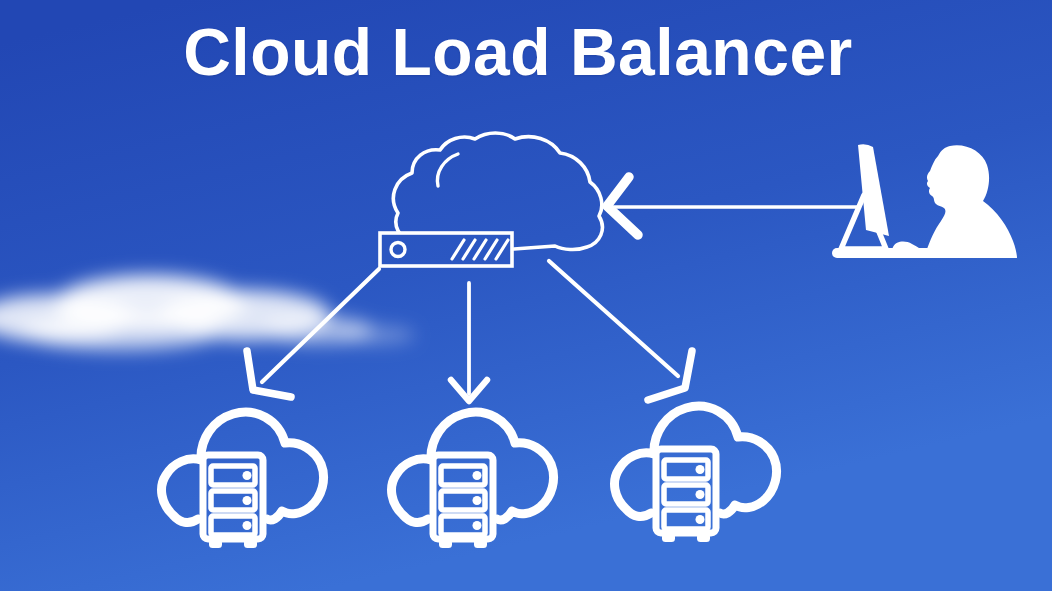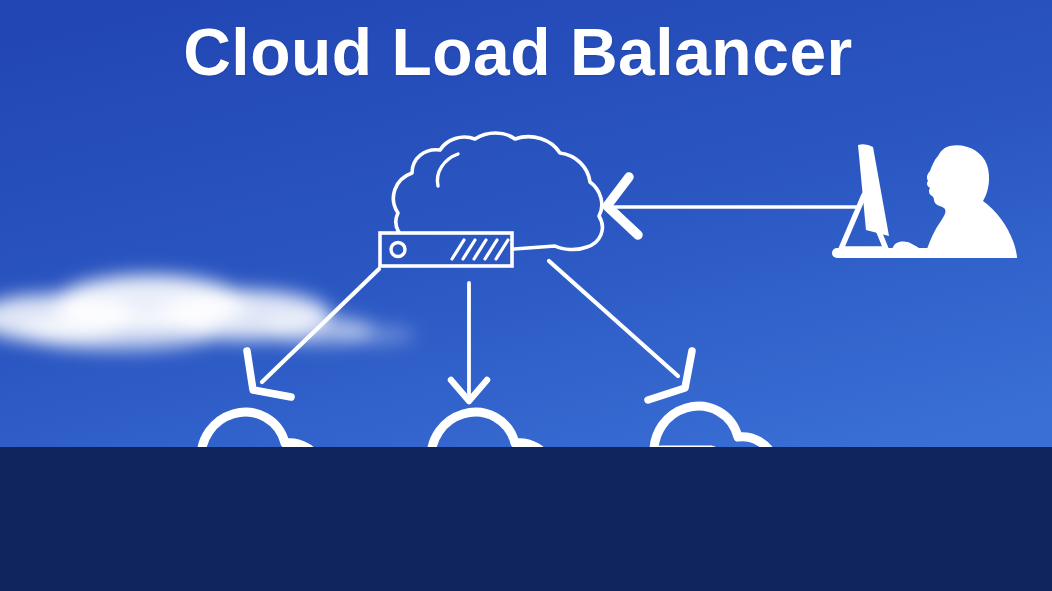--- a/index.html
+++ b/index.html
@@ -1,20 +1,20 @@
 <!DOCTYPE html>
 <html style="--sky-top: #2247b4; --sky-mid: #2b57c2; --sky-bottom: #3a70d6; --foreground: #ffffff;"><head>
 <meta charset="utf-8">
 <style>
   :root{
     --sky-top:#2247b4; --sky-mid:#2b57c2; --sky-bottom:#3a70d6; --foreground:#ffffff;
   }
   html,body{margin:0;padding:0;background:#10255e;}
   .stage{
-    position:relative;width:1052px;height:447px;overflow:hidden;
+    position:relative;width:1052px;height:591px;overflow:hidden;
     font-family:"Liberation Sans", sans-serif;
     background:linear-gradient(170deg, var(--sky-top) 0%, var(--sky-mid) 52%, var(--sky-bottom) 100%);
   }
   .stage svg{position:absolute;left:0;top:0;display:block;}
   .title{
     position:absolute;left:0;top:14px;width:1036px;text-align:center;
     color:var(--foreground);font-size:66px;font-weight:700;letter-spacing:.5px;
     text-shadow:0 1px 2px rgba(20,40,110,.25);
     user-select:none;
   }

